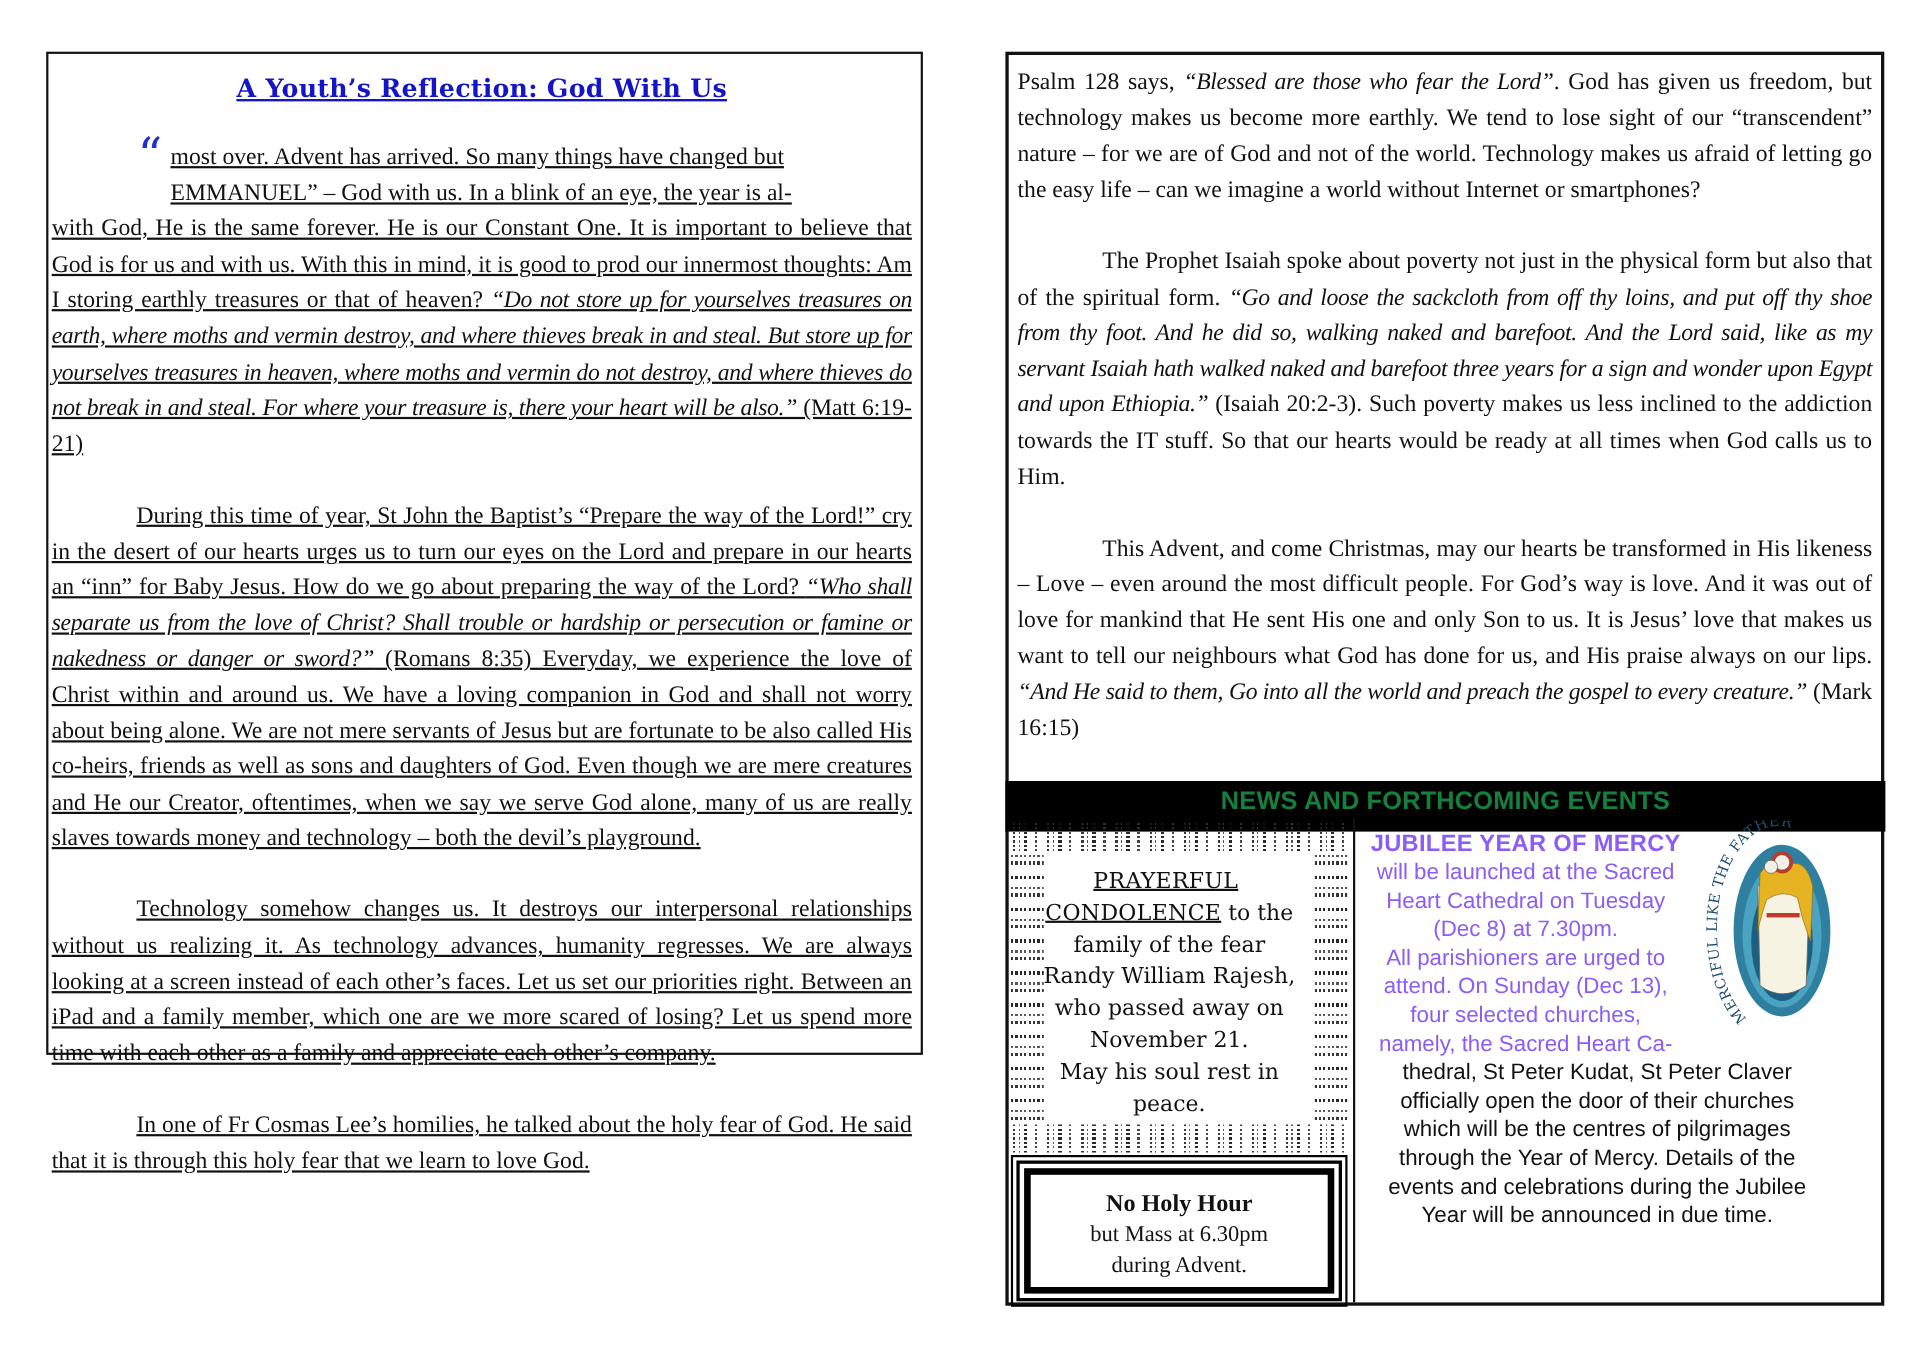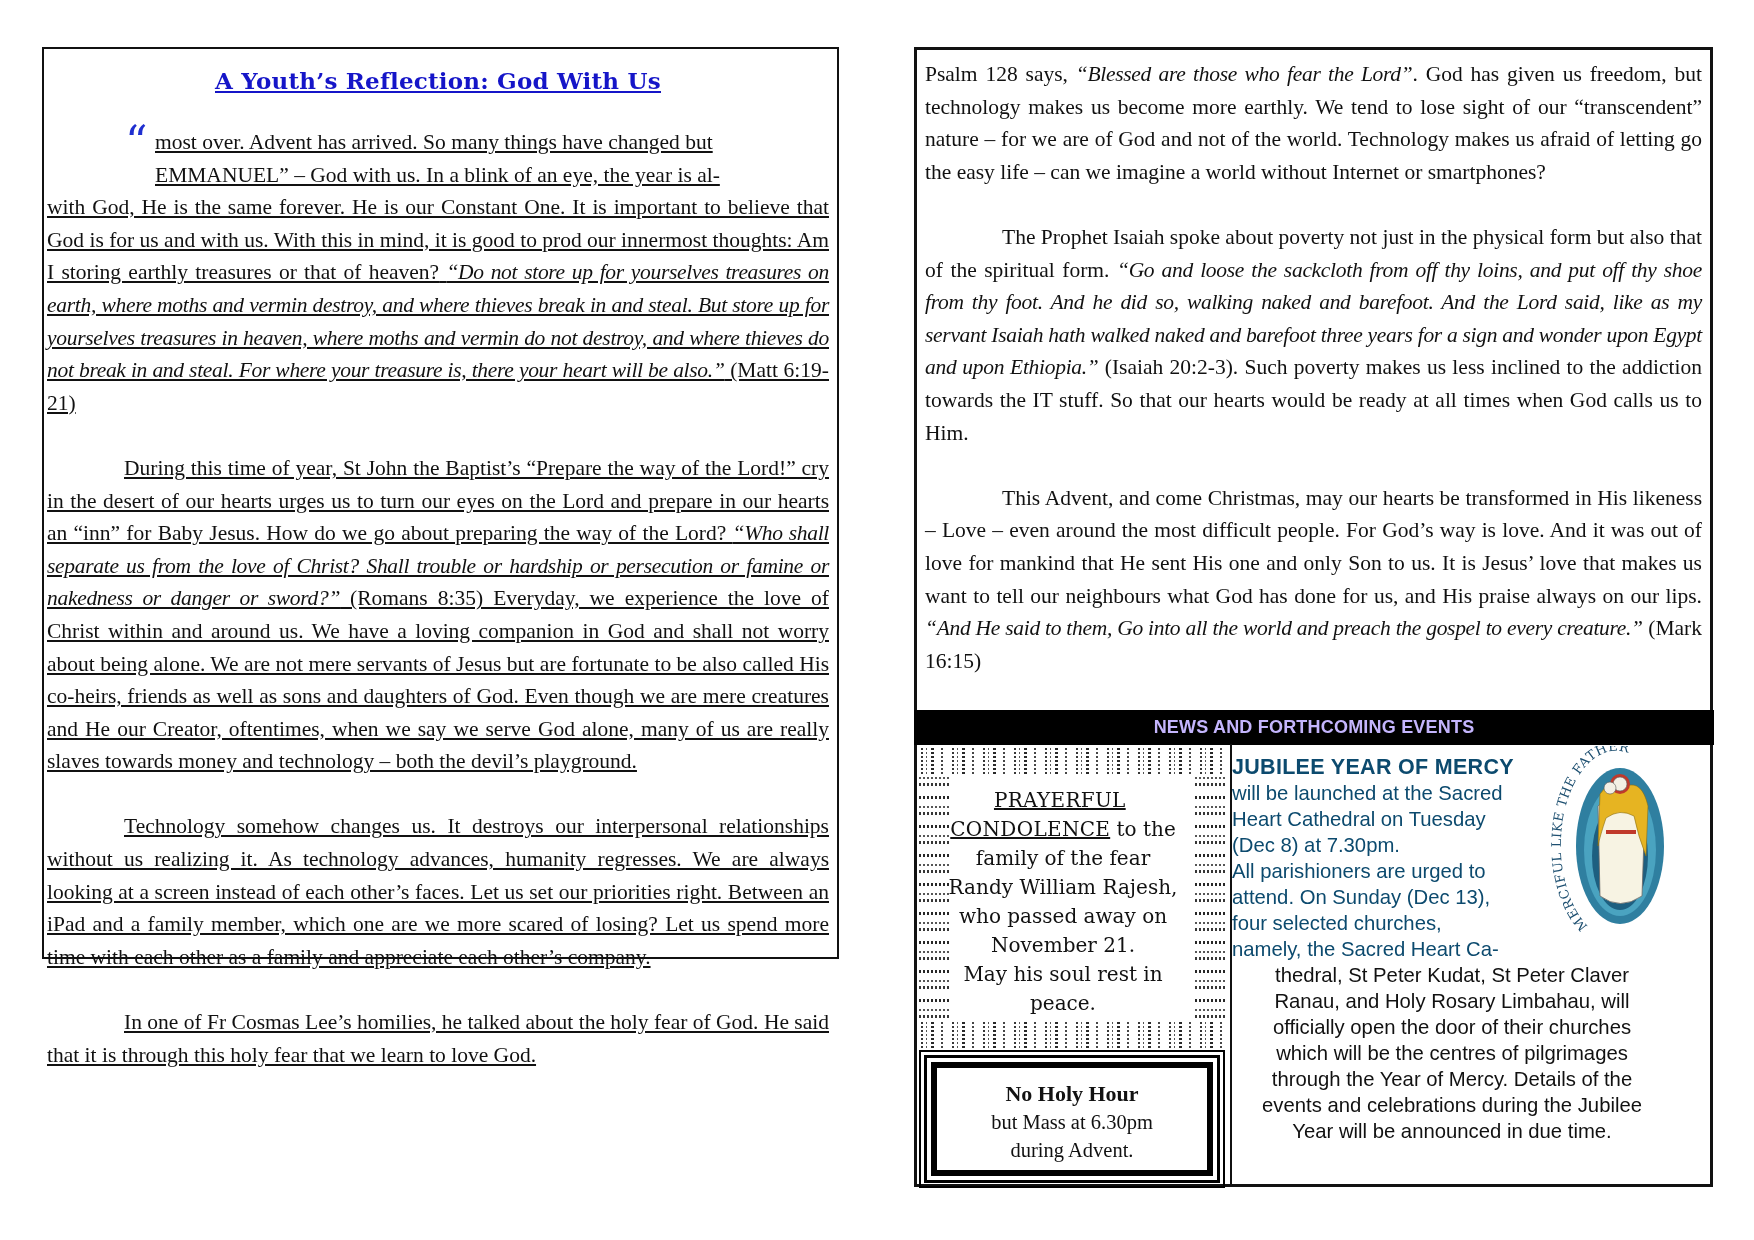--- a/index.html
+++ b/index.html
@@ -15,22 +15,22 @@
   .para { margin:0; }
   .indent { text-indent:77px; }
   .gap { height:32.6px; }
   em { font-style:italic; letter-spacing:-0.3px; }
 
   .dropcap-para { position:relative; padding-left:110px; margin-top:32px; }
   .dropcap-quote { position:absolute; left:78px; top:-6px; font-size:44px; line-height:44px; color:#1f2fd0; font-family:"DejaVu Serif",serif; }
 
   #right-text { padding:8px 8px 0 8px; }
 
-  #news-bar { position:absolute; left:-3px; right:-4px; top:660px; height:35px; background:#000;
-              color:#c4b5fd; font-family:"Liberation Sans",sans-serif; font-weight:bold; font-size:18px;
+  #news-bar { position:absolute; left:-3px; right:-4px; top:660px; height:46px; background:#000;
+              color:#15803d; font-family:"Liberation Sans",sans-serif; font-weight:bold; font-size:23px;
               text-align:center; line-height:34px; letter-spacing:0.2px; }
 
   #news-area { position:absolute; left:0; right:0; top:694px; bottom:0; }
 
   #condolence-col { position:absolute; left:0; top:0; width:313px; bottom:0; border-right:2px solid #111; }
   #condolence-box { position:absolute; left:2px; top:4px; width:306px; height:300px; }
   .floral-row { position:absolute; left:0; right:0; height:26px;
                 background:repeating-linear-gradient(90deg, transparent 0 2px, #222 2px 4px, transparent 4px 7px, #444 7px 8px, transparent 8px 12px, #111 12px 15px, transparent 15px 22px, #333 22px 24px, transparent 24px 31px);
                 -webkit-mask: repeating-linear-gradient(0deg, #000 0 2px, transparent 2px 4px); mask: repeating-linear-gradient(0deg, #000 0 2px, transparent 2px 4px); opacity:0.9; }
   .floral-col { position:absolute; top:26px; bottom:26px; width:30px;
@@ -40,22 +40,22 @@
                      font-family:"DejaVu Serif",serif; font-size:20px; line-height:29px; color:#111; }
   #condolence-text .heading { text-decoration:underline; letter-spacing:0.3px; }
 
   #holy-hour-box { position:absolute; left:7px; top:311px; width:296px; height:128px; box-sizing:border-box;
                    border:3px solid #000; outline:2px solid #000; outline-offset:3px; }
   #holy-hour-inner { position:absolute; left:4px; right:4px; top:4px; bottom:4px; border:6px solid #000;
                      text-align:center; font-family:Liberation Serif, serif; font-size:20.5px; line-height:28px; padding-top:12px; }
   #holy-hour-inner .hh-title { font-weight:bold; font-size:22px; }
 
   #jubilee-col { position:absolute; left:315px; right:0; top:0; bottom:0; }
-  #jubilee-text { position:absolute; left:0; width:310px; top:10px; text-align:left;
-                  font-family:"Liberation Sans",sans-serif; font-size:20.3px; line-height:26px; color:#0c4a6e; }
+  #jubilee-text { position:absolute; left:0; width:310px; top:10px; text-align:center;
+                  font-family:"Liberation Sans",sans-serif; font-size:20.3px; line-height:26px; color:#8b5cf6; }
   #jubilee-text .j-title { font-weight:bold; font-size:21.5px; letter-spacing:0.3px; }
   #jubilee-text2 { position:absolute; left:0; width:440px; top:218px; text-align:center;
                    font-family:"Liberation Sans",sans-serif; font-size:20.3px; line-height:26px; color:#111; }
 
   #mercy-logo { position:absolute; left:318px; top:2px; width:120px; height:200px; }
 </style>
 </head>
 <body>
 
 <div id="left-page" class="page">
@@ -133,21 +133,20 @@
         <div>will be launched at the Sacred</div>
         <div>Heart Cathedral on Tuesday</div>
         <div>(Dec 8) at 7.30pm.</div>
         <div>All parishioners are urged to</div>
         <div>attend. On Sunday (Dec 13),</div>
         <div>four selected churches,</div>
         <div>namely, the Sacred Heart Ca-</div>
       </div>
       <div id="jubilee-text2">
         <div>thedral, St Peter Kudat, St Peter Claver</div>
-        <div>Ranau, and Holy Rosary Limbahau, will</div>
         <div>officially open the door of their churches</div>
         <div>which will be the centres of pilgrimages</div>
         <div>through the Year of Mercy. Details of the</div>
         <div>events and celebrations during the Jubilee</div>
         <div>Year will be announced in due time.</div>
       </div>
 
       <svg id="mercy-logo" viewBox="0 0 120 200">
         <defs>
           <path id="arcText" d="M 38 180 A 52 88 0 0 1 95 18" fill="none"></path>

